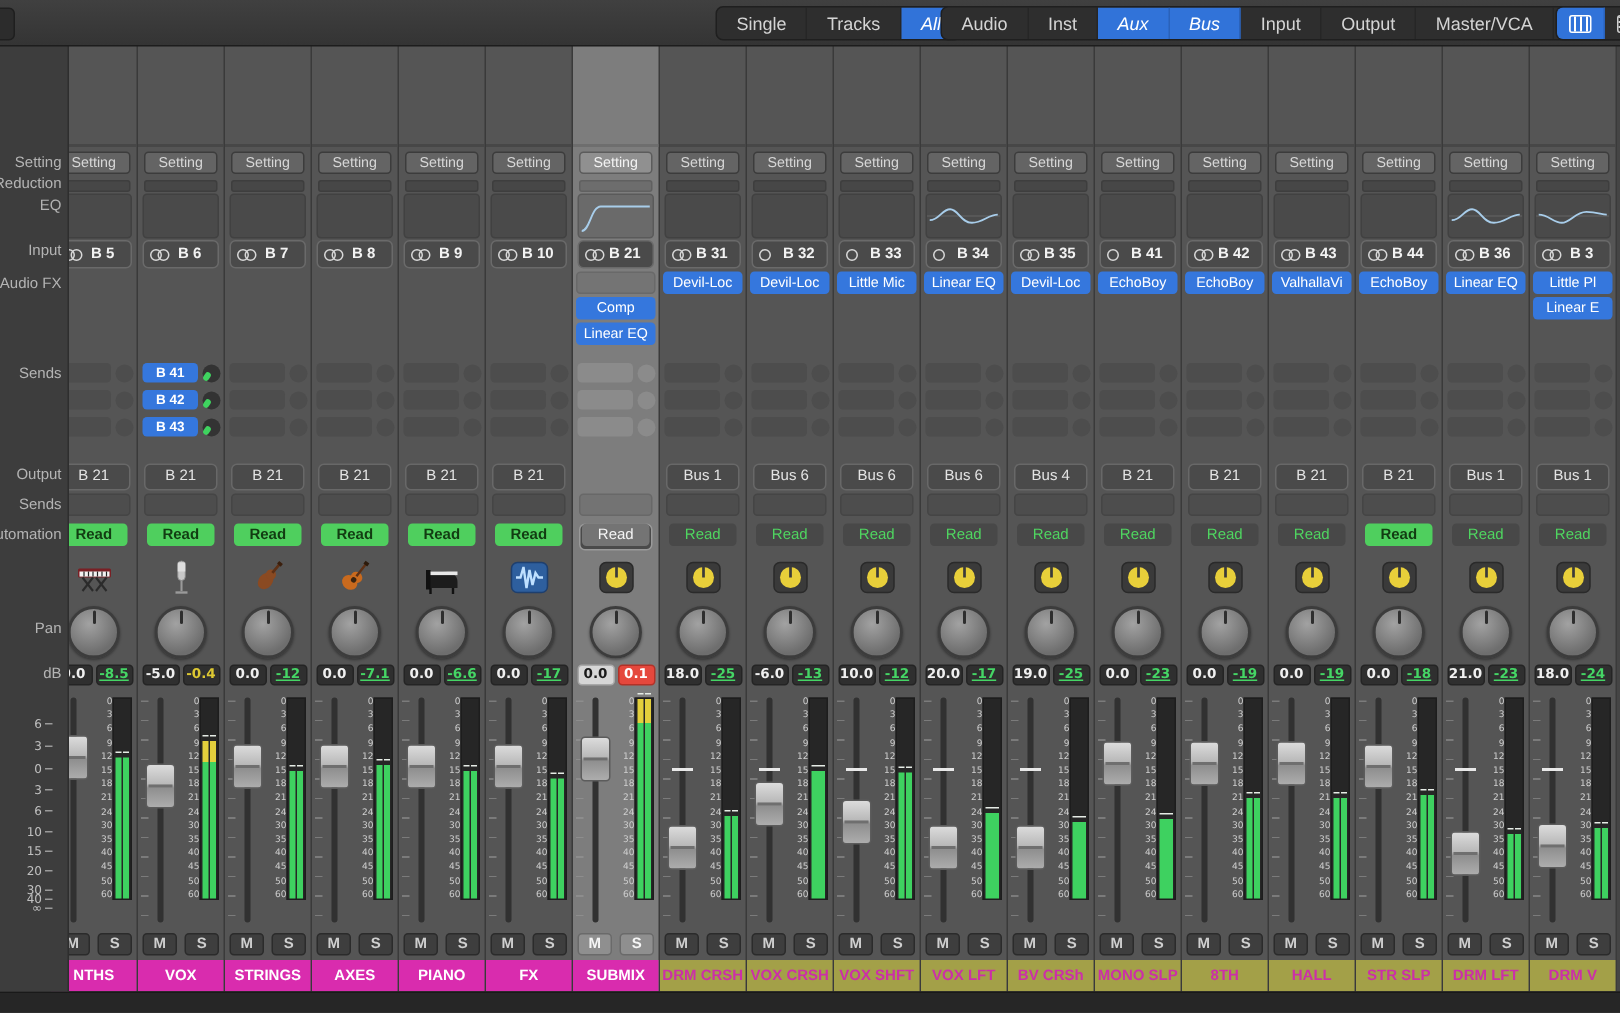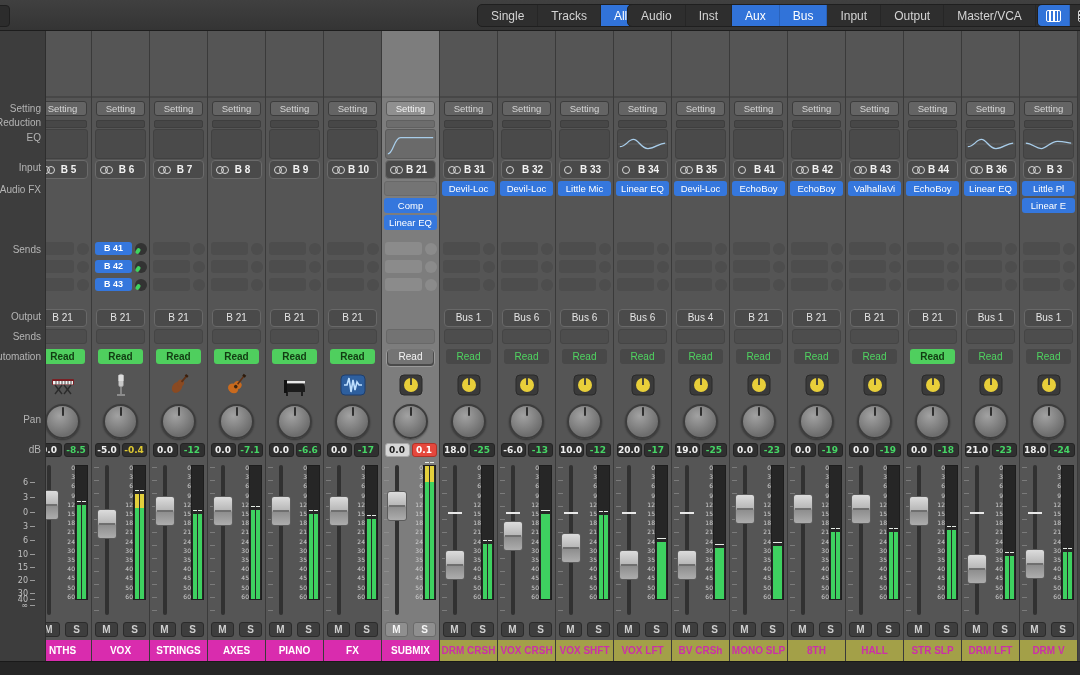--- a/index.html
+++ b/index.html
@@ -11,21 +11,21 @@
   .tb-partial{position:absolute;left:-8px;top:5px;width:16px;height:20px;background:#2c2c2c;border:1px solid #1f1f1f;border-radius:4px;}
   .menu-group{position:absolute;left:16px;top:4px;height:21px;display:flex;background:#2e2e2e;
      border:1px solid #1f1f1f;border-radius:5px;overflow:hidden;}
   .menu-item{display:flex;align-items:center;gap:6px;padding:0 12px;color:#d8d8d8;font-size:12px;border-right:1px solid #262626;cursor:default;}
   .menu-item:last-child{border-right:none;}
   .chev{width:6px;height:6px;border-right:1.6px solid #9a9a9a;border-bottom:1.6px solid #9a9a9a;
      transform:rotate(45deg) translate(-1px,-1px);margin-top:-3px;}
   .seg{position:absolute;top:4px;height:21px;display:flex;background:#2e2e2e;border:1px solid #1f1f1f;border-radius:5px;overflow:hidden;}
   .seg-item{display:flex;align-items:center;justify-content:center;padding:0 13px;color:#d4d4d4;font-size:12px;border-right:1px solid #262626;}
   .seg-item:last-child{border-right:none;}
-  .seg-item.active{background:#3173d9;color:#fff;border-right-color:#2a62ba;}
+  .seg-item.active{background:#3173d9;color:#fff;border-right-color:#2a62ba;font-style:italic;}
   .seg-vt{left:477px;} .seg-filter{left:627px;} .seg-icons{left:1037px;}
   .seg-icons .seg-item{padding:0 8px;}
   .cols-icon{display:inline-block;width:13px;height:10px;border:1.4px solid currentColor;border-radius:2px;
      background:repeating-linear-gradient(90deg,transparent 0 2.4px,currentColor 2.4px 3.8px);color:#fff;}
   .rows-icon{display:inline-block;width:13px;height:10px;border:1.4px solid currentColor;border-radius:2px;
      background:repeating-linear-gradient(0deg,transparent 0 2px,currentColor 2px 3.4px);color:#cfcfcf;}
   
   .mixer{position:absolute;left:0;top:30px;width:1080px;height:645px;background:#454545;}
   .strips{position:absolute;left:34px;top:0;width:1046px;height:631px;display:flex;overflow:hidden;}
   .bottombar{position:absolute;left:0;top:631px;width:1080px;height:14px;background:#262626;border-top:1px solid #191919;}
@@ -76,21 +76,21 @@
   .s-auto.text{background:#484848;color:#4fd560;}
   .s-auto.white{background:#747474;color:#f4f4f4;}
   .s-icon{position:absolute;left:0;width:100%;top:340px;height:29px;display:flex;align-items:center;justify-content:center;}
   .s-pan{position:absolute;left:0;width:100%;top:371px;height:40px;display:flex;align-items:center;justify-content:center;}
   .knob{width:31px;height:31px;border-radius:50%;background:radial-gradient(circle at 40% 32%,#a2a2a2,#6e6e6e 70%);
      border:2px solid #3c3c3c;position:relative;box-shadow:0 1px 2px rgba(0,0,0,.4);}
   .knob .ptr{position:absolute;left:50%;top:1px;width:2px;height:9px;margin-left:-1px;background:#2e2e2e;border-radius:1px;}
   .s-db{position:absolute;left:2px;right:2px;top:413px;height:14px;display:flex;justify-content:center;gap:2px;}
   .db-box{width:25px;height:14px;border-radius:3px;background:#2f2f2f;border:1px solid #242424;font-size:9px;font-weight:bold;
      text-align:center;line-height:13px;color:#f0f0f0;font-family:"DejaVu Sans",sans-serif;box-sizing:border-box;}
-  .db-box.peak-green{color:#45d565;}
+  .db-box.peak-green{color:#45d565;text-decoration:underline;}
   .db-box.peak-yellow{color:#ddc832;text-align:center;}
   .db-box.peak-red{background:#e5483d;color:#fff;border-color:#b23228;}
   .strip.sel .db-box.vol{background:#d6d6d6;color:#1a1a1a;border-color:#a8a8a8;}
   
   .s-fader{position:absolute;left:0;top:433px;width:100%;height:155px;}
   .f-ticks{position:absolute;left:2px;top:4px;width:5px;height:146px;
      background:repeating-linear-gradient(#9a9a9a 0 1px,transparent 1px 13px);opacity:.55;}
   .f-track{position:absolute;left:13px;top:2px;width:4px;height:150px;background:#313131;border-radius:2px;}
   .f-track .unity{position:absolute;left:-5px;top:47px;width:14px;height:2px;background:#e8e8e8;}
   .f-cap{position:absolute;left:5px;width:20px;height:30px;border-radius:3px;

